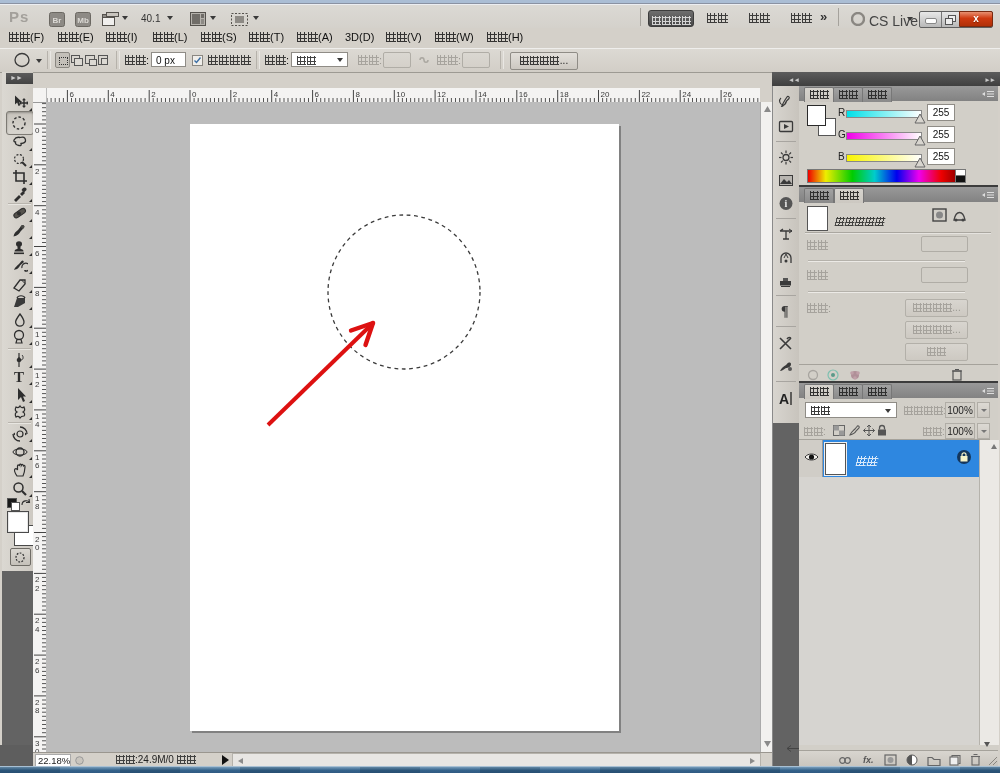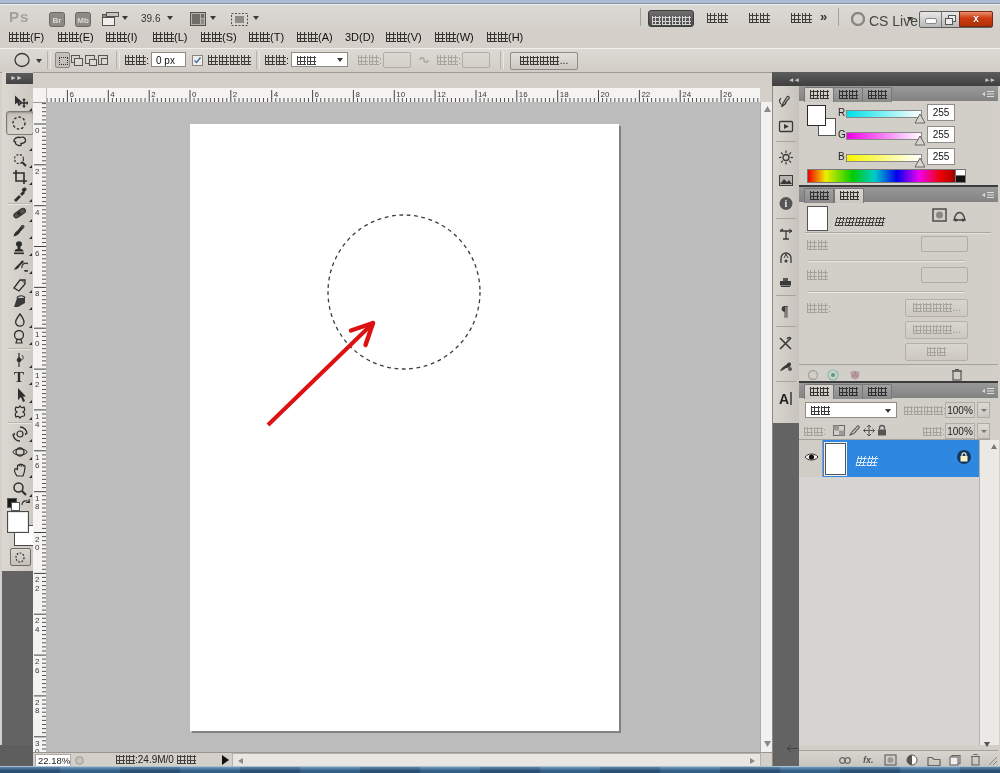--- a/index.html
+++ b/index.html
@@ -74,21 +74,21 @@
     <svg class="abs" style="left:75px;top:9px;" width="16" height="15">
         <rect x="0.5" y="0.5" width="15" height="14" rx="2" fill="#8d8a85" stroke="#6b6862"></rect>
         <text x="8" y="11" font-size="8" fill="#dcdad5" text-anchor="middle" font-weight="bold">Mb</text>
       </svg>
     <svg class="abs" style="left:102px;top:9px;" width="17" height="15">
         <rect x="0.5" y="2.5" width="12" height="11" fill="#f0efed" stroke="#55524d"></rect>
         <rect x="0.5" y="2.5" width="12" height="3" fill="#8d8a85" stroke="#55524d"></rect>
         <rect x="4.5" y="0.5" width="12" height="4" fill="#c9c5be" stroke="#55524d"></rect>
       </svg>
     <div class="abs" style="left:122px;top:13px;border-left:3.5px solid transparent;border-right:3.5px solid transparent;border-top:4px solid #3a3a3a;"></div>
-    <div class="abs" style="left:141px;top:10px;font-size:10px;color:#333;">39.6</div>
+    <div class="abs" style="left:141px;top:10px;font-size:10px;color:#333;">40.1</div>
     <div class="abs" style="left:167px;top:13px;border-left:3.5px solid transparent;border-right:3.5px solid transparent;border-top:4px solid #3a3a3a;"></div>
     <svg class="abs" style="left:190px;top:9px;" width="17" height="15">
         <rect x="0.5" y="0.5" width="15" height="13" fill="#b5b2ac" stroke="#55524d"></rect>
         <rect x="2" y="2" width="8" height="10" fill="#706d68"></rect>
         <rect x="11" y="2" width="3" height="4" fill="#706d68"></rect>
         <rect x="11" y="7" width="3" height="5" fill="#8d8a85"></rect>
       </svg>
     <div class="abs" style="left:210px;top:13px;border-left:3.5px solid transparent;border-right:3.5px solid transparent;border-top:4px solid #3a3a3a;"></div>
     <svg class="abs" style="left:230px;top:9px;" width="19" height="15">
         <rect x="1.5" y="1.5" width="16" height="12" fill="none" stroke="#55524d" stroke-dasharray="2 1.5"></rect>

